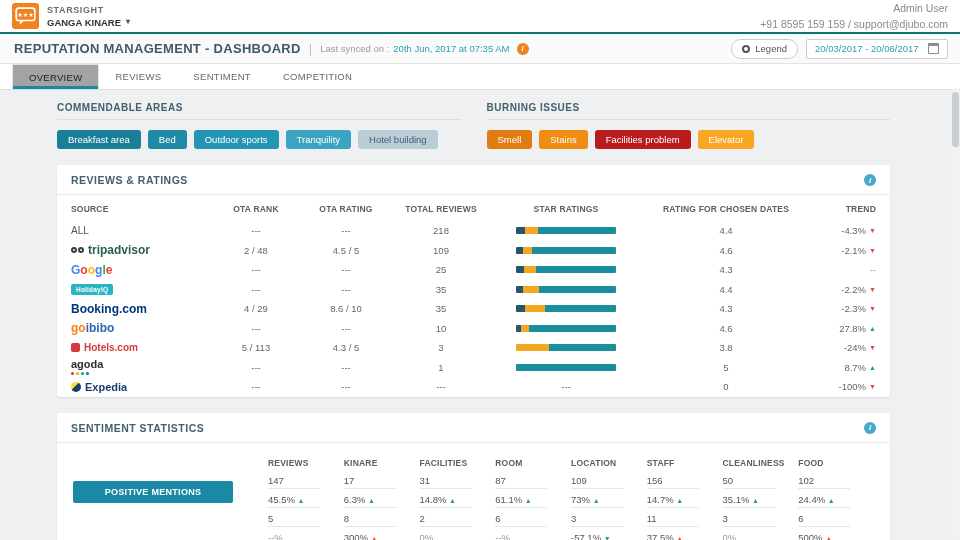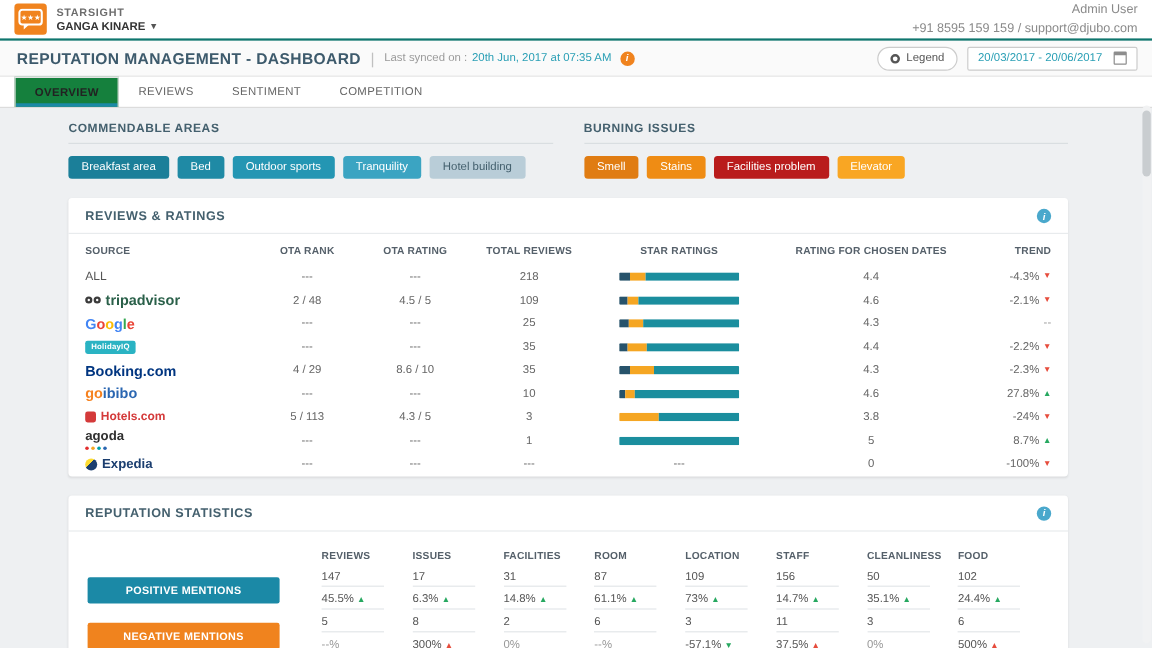--- a/index.html
+++ b/index.html
@@ -28,21 +28,21 @@
   .info-icon.blue{background:#4aa8cc;}
   .pagebar .right{margin-left:auto;display:flex;align-items:center;gap:8px;}
   .legend-btn{height:20px;background:#fff;border:1px solid #ccc;border-radius:10px;font-size:9.5px;color:#555;display:flex;align-items:center;gap:5px;padding:0 10px;font-family:inherit;cursor:pointer;}
   .legend-ring{width:8px;height:8px;border:2px solid #555;border-radius:50%;display:inline-block;}
   .date-range{height:20px;background:#fff;border:1px solid #ccc;border-radius:2px;font-size:9.5px;color:#2a9fb5;display:flex;align-items:center;gap:8px;padding:0 8px;cursor:pointer;width:142px;justify-content:space-between;}
   .cal-icon{width:11px;height:11px;border:1px solid #8d8d8d;border-top:3px solid #8d8d8d;border-radius:1px;display:inline-block;}
 
   
   .tabs{height:26px;background:#fff;border-bottom:1px solid #dcdcdc;display:flex;padding-left:12px;}
   .tab{font-size:9.5px;color:#666;padding:0 16px;display:flex;align-items:center;cursor:pointer;letter-spacing:.3px;}
-  .tab.active{color:#222;font-weight:bold;background:#15803d;border:1px solid #e4e4e4;border-bottom:none;box-shadow:inset 0 -3px 0 #1b89a6;}
+  .tab.active{color:#222;font-weight:normal;background:#a3a3a3;border:1px solid #e4e4e4;border-bottom:none;box-shadow:inset 0 -3px 0 #1b89a6;}
 
   
   .content{padding:10px 70px 0 57px;height:450px;overflow:hidden;}
   .areas-row{display:flex;gap:26px;margin-top:2px;}
   .areas{flex:1;}
   .areas h2{font-size:10px;color:#44606e;letter-spacing:.5px;border-bottom:1px solid #d9dee1;padding-bottom:6px;font-weight:bold;}
   .pills{margin-top:10px;display:flex;gap:7px;flex-wrap:wrap;}
   .pill{font-size:9.5px;color:#fff;padding:4px 11px;border-radius:3px;cursor:pointer;white-space:nowrap;}
 
   .card{background:#fff;border-radius:3px;margin-top:16px;box-shadow:0 1px 2px rgba(0,0,0,.09);}
@@ -366,35 +366,34 @@
           <div class="rr-cell c6">
             <span>-100%</span>
             <span class="arr red">▼</span>
           </div>
         </div>
       </div>
   </section>
 
   <section class="card">
     <div class="card-head">
-      <h2>REPUTATION STATISTICS</h2>
+      <h2>SENTIMENT STATISTICS</h2>
       <span class="info-icon blue">i</span>
     </div>
     <div class="sent-grid" id="sent-grid">
         <div style="grid-area: 1 / 1;"></div>
         <div class="sent-col-head" style="grid-area: 1 / 2;">REVIEWS</div>
-        <div class="sent-col-head" style="grid-area: 1 / 3;">ISSUES</div>
+        <div class="sent-col-head" style="grid-area: 1 / 3;">KINARE</div>
         <div class="sent-col-head" style="grid-area: 1 / 4;">FACILITIES</div>
         <div class="sent-col-head" style="grid-area: 1 / 5;">ROOM</div>
         <div class="sent-col-head" style="grid-area: 1 / 6;">LOCATION</div>
         <div class="sent-col-head" style="grid-area: 1 / 7;">STAFF</div>
         <div class="sent-col-head" style="grid-area: 1 / 8;">CLEANLINESS</div>
         <div class="sent-col-head" style="grid-area: 1 / 9;">FOOD</div>
         <div class="ment-btn pos" style="grid-area: 2 / 1 / span 2;">POSITIVE MENTIONS</div>
-        <div class="ment-btn neg" style="grid-area: 4 / 1 / span 2;">NEGATIVE MENTIONS</div>
         <div class="sent-cell" style="grid-area: 2 / 2;"><span class="uline">147</span></div>
         <div class="sent-cell" style="grid-area: 2 / 3;"><span class="uline">17</span></div>
         <div class="sent-cell" style="grid-area: 2 / 4;"><span class="uline">31</span></div>
         <div class="sent-cell" style="grid-area: 2 / 5;"><span class="uline">87</span></div>
         <div class="sent-cell" style="grid-area: 2 / 6;"><span class="uline">109</span></div>
         <div class="sent-cell" style="grid-area: 2 / 7;"><span class="uline">156</span></div>
         <div class="sent-cell" style="grid-area: 2 / 8;"><span class="uline">50</span></div>
         <div class="sent-cell" style="grid-area: 2 / 9;"><span class="uline">102</span></div>
         <div class="sent-cell" style="grid-area: 3 / 2;"><span class="uline"><span>45.5% </span><span class="arr green">▲</span></span></div>
         <div class="sent-cell" style="grid-area: 3 / 3;"><span class="uline"><span>6.3% </span><span class="arr green">▲</span></span></div>

